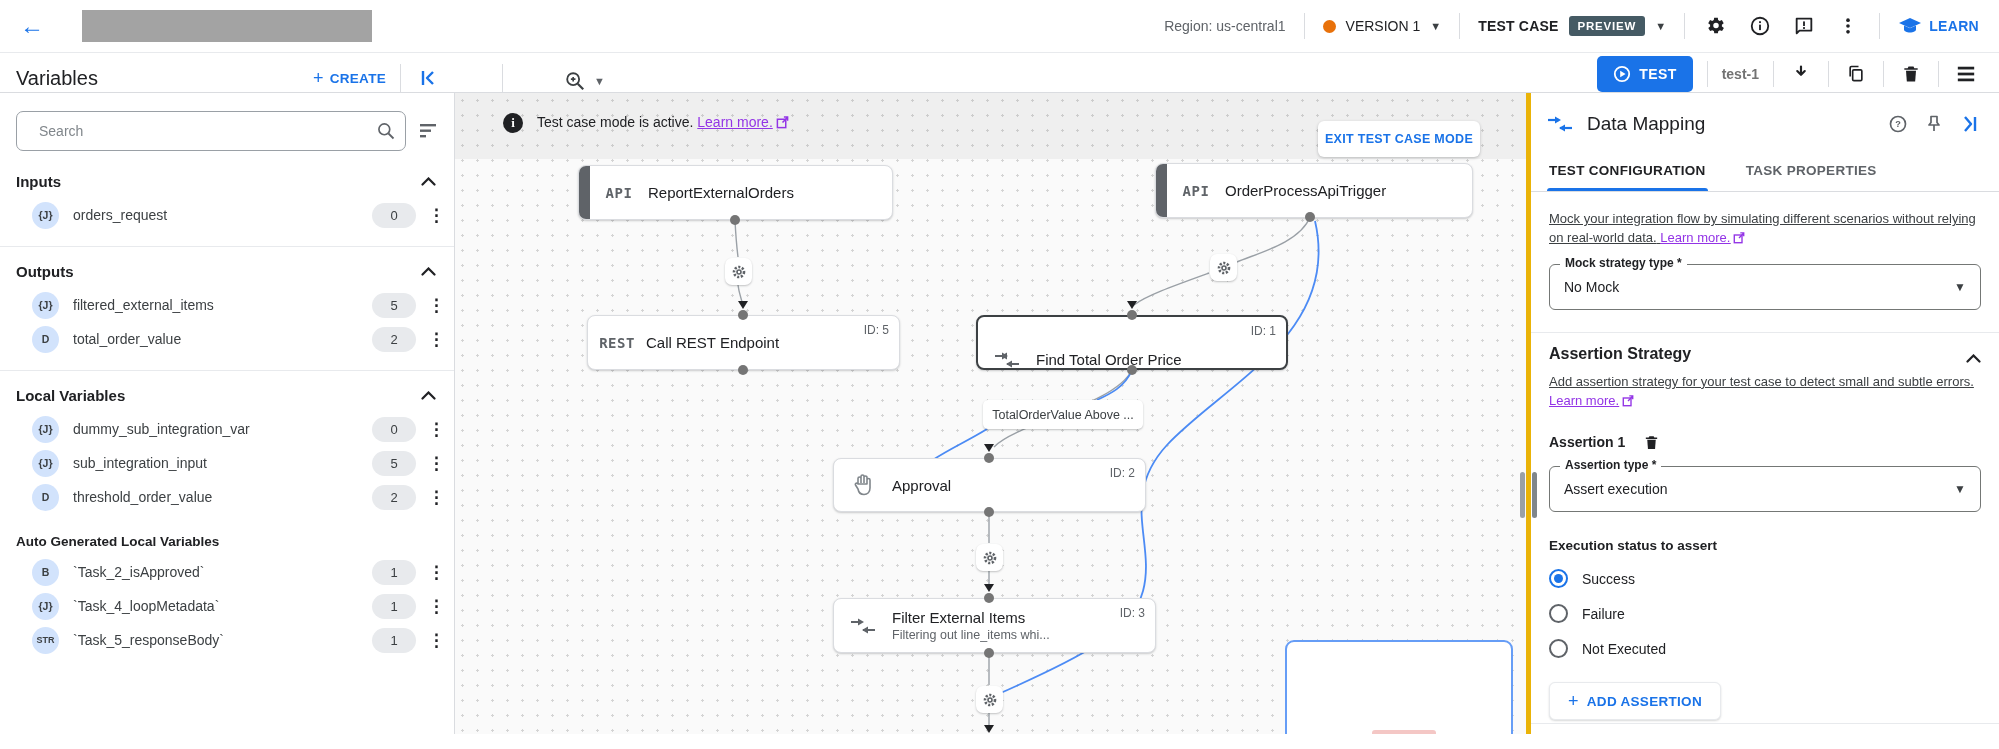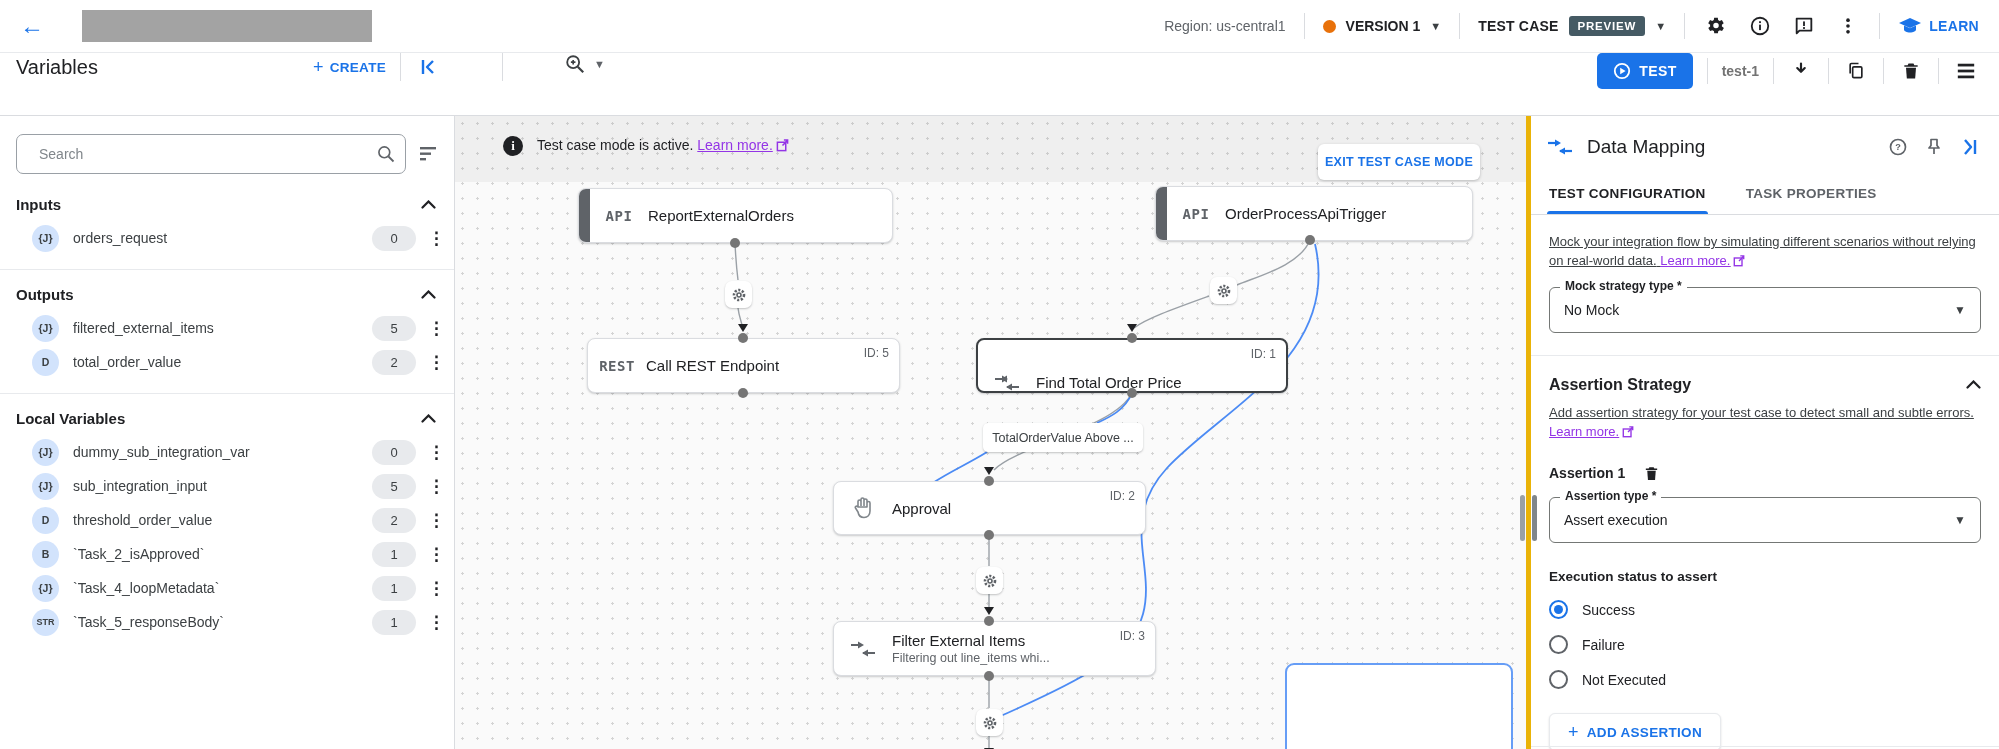--- a/index.html
+++ b/index.html
@@ -6,31 +6,31 @@
   html,body { width:1999px; height:749px; overflow:hidden; background:#fff;
     font-family:"Liberation Sans", sans-serif; color:#202124; }
 
   
   .appbar { height:52px; display:flex; align-items:center; padding:0 20px; background:#fff; }
   .back { color:#1a73e8; font-size:24px; line-height:1; cursor:pointer; margin-right:38px; }
   .masked { width:290px; height:32px; background:#a3a3a3; }
   .appbar-right { margin-left:auto; display:flex; align-items:center; gap:18px; }
   .region { color:#5f6368; font-size:14px; }
   .vdiv { width:1px; height:26px; background:#dadce0; }
-  .version { display:flex; align-items:center; gap:10px; font-size:14px; font-weight:700; cursor:pointer; }
+  .version { display:flex; align-items:center; gap:10px; font-size:14px; font-weight:400; cursor:pointer; }
   .dot-orange { width:13px; height:13px; border-radius:50%; background:#e8710a; }
   .caret { font-size:11px; color:#3c4043; }
   .testcase { display:flex; align-items:center; gap:10px; font-size:14px; font-weight:700; letter-spacing:.2px; cursor:pointer; }
   .preview-badge { background:#455a64; color:#fff; font-size:11.5px; font-weight:700; letter-spacing:.8px; padding:4px 9px; border-radius:3px; }
   .icon-btn { width:26px; height:26px; display:flex; align-items:center; justify-content:center; cursor:pointer; }
   .learn { display:flex; align-items:center; gap:7px; color:#1a73e8; font-size:14px; font-weight:700; letter-spacing:.3px; cursor:pointer; }
 
   
-  .toolbar { height:64px; border-top:1px solid #e8eaed; border-bottom:1px solid #dadce0;
-    display:flex; align-items:flex-start; background:#fff;gap:33px; }
+  .toolbar { height:41px; border-top:1px solid #e8eaed; border-bottom:1px solid #dadce0;
+    display:flex; align-items:flex-end; background:#fff;gap:33px; }
   .tb-left { width:455px; display:flex; align-items:center; padding:0 14px 0 16px; }
   .tb-title { font-size:20px; color:#202124; }
   .create-btn { margin-left:auto; color:#1a73e8; font-size:13.5px; font-weight:700; letter-spacing:.3px;
     display:flex; align-items:center; gap:6px; cursor:pointer; }
   .plus { font-size:18px; font-weight:400; }
   .tb-sep { width:1px; height:28px; background:#dadce0; margin:0 14px; }
   .zoom-ctl { display:flex; align-items:center; gap:8px; cursor:pointer; margin-left:14px; }
   .tb-right { margin-left:auto; display:flex; align-items:center; gap:14px; padding-right:20px; }
   .test-btn { background:#1a73e8; color:#fff; border:none; border-radius:5px; height:36px; padding:0 16px;
     font-size:14px; font-weight:700; letter-spacing:.4px; display:flex; align-items:center; gap:8px; cursor:pointer;
@@ -114,21 +114,21 @@
     background:#1a73e8; border-radius:3px 3px 0 0; }
   .panel-body { padding:14px 18px 0 18px; }
   .p-desc { font-size:13px; color:#3c4043; line-height:1.45;text-decoration:underline; }
   .ofield { position:relative; border:1px solid #747775; border-radius:6px; height:46px; margin-top:14px;
     display:flex; align-items:center; padding:0 14px; cursor:pointer; background:#fff; }
   .ofield .flabel { position:absolute; top:-9px; left:10px; background:#fff; padding:0 5px;
     font-size:12px; font-weight:700; color:#202124; }
   .ofield .fvalue { font-size:14px; color:#202124; flex:1; }
   .ofield .fcaret { color:#3c4043; font-size:12px; }
   .p-div { height:1px; background:#e8eaed; margin:22px -18px 0 -18px; }
-  .assert-head { display:flex; align-items:center; margin-top:20px; }
+  .assert-head { display:flex; align-items:flex-end; margin-top:12px; }
   .assert-title { font-size:16px; font-weight:700; color:#202124; flex:1; }
   .assert-item { display:flex; align-items:center; gap:16px; margin-top:20px; }
   .assert-item-title { font-size:14px; font-weight:700; color:#202124; }
   .status-label { font-size:13.5px; font-weight:700; color:#202124; margin-top:26px; }
   .radio-row { display:flex; align-items:center; gap:14px; margin-top:16px; cursor:pointer; }
   .radio { width:19px; height:19px; border-radius:50%; border:2px solid #5f6368; position:relative; flex:none; }
   .radio.checked { border-color:#1a73e8; }
   .radio.checked::after { content:""; position:absolute; left:3px; top:3px; width:9px; height:9px;
     border-radius:50%; background:#1a73e8; }
   .radio-label { font-size:14px; color:#202124; }
@@ -337,20 +337,21 @@
       <span class="count-pill">5</span>
       <span class="dots">⋮</span>
     </div>
     <div class="var-row">
       <span class="type-chip">D</span>
       <span class="var-name">threshold_order_value</span>
       <span class="count-pill">2</span>
       <span class="dots">⋮</span>
     </div>
 
+    <div class="auto-title">Auto Generated Local Variables</div>
     <div class="var-row">
       <span class="type-chip">B</span>
       <span class="var-name">`Task_2_isApproved`</span>
       <span class="count-pill">1</span>
       <span class="dots">⋮</span>
     </div>
     <div class="var-row">
       <span class="type-chip">{J}</span>
       <span class="var-name">`Task_4_loopMetadata`</span>
       <span class="count-pill">1</span>

